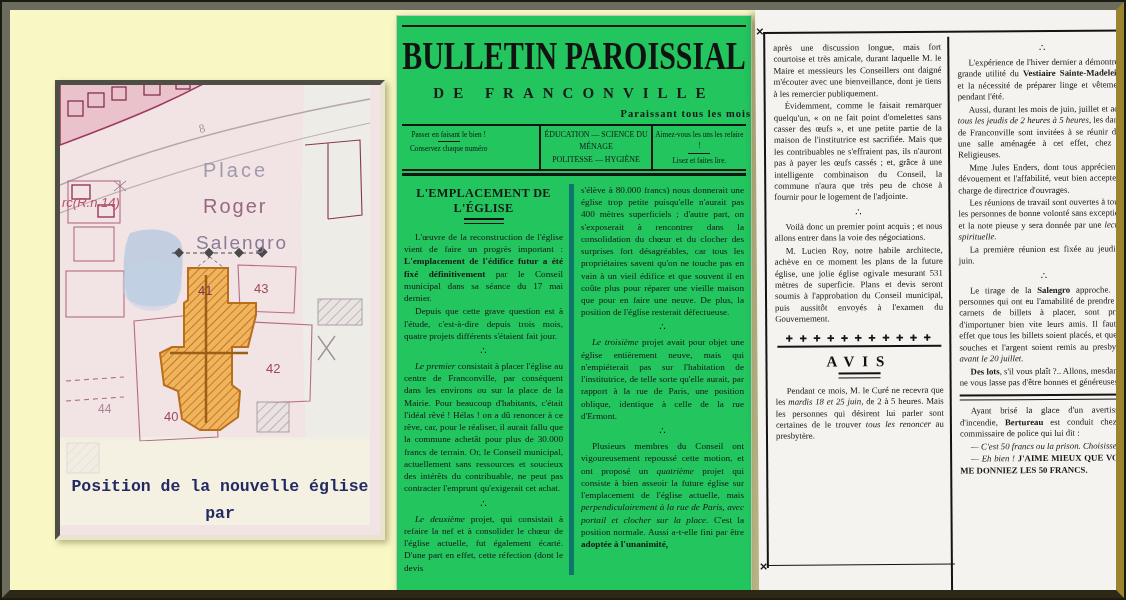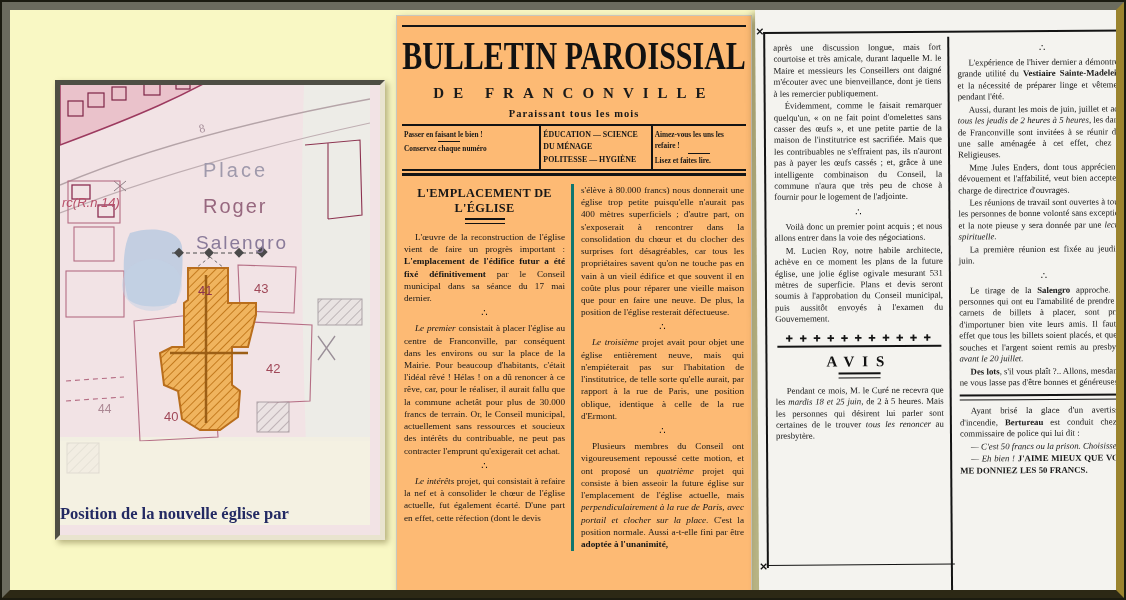--- a/index.html
+++ b/index.html
@@ -8,47 +8,47 @@
   
   .frame-outline{position:absolute;inset:0;border:2px solid #1b1b10;z-index:60;pointer-events:none;}
   .frame-bevel{position:absolute;inset:2px;border:8px solid;z-index:59;pointer-events:none;
                border-color:#6b6b5e #9b842f #2c2815 #6b6b5e;}
 
   
   .map-panel{position:absolute;left:55px;top:80px;width:320px;height:450px;
              border:5px solid;border-color:#4e4e44 #e9e4cf #e9e4cf #4e4e44;
              box-shadow:3px 3px 6px rgba(80,70,20,.4);background:#f2e3e5;}
   .map-panel svg{display:block;}
-  .map-caption{position:absolute;left:0;right:0;bottom:8px;
-               font-family:Liberation Serif, serif;font-weight:bold;color:#232a63;
+  .map-caption{position:absolute;left:0;right:0;bottom:8px;text-align:center;
+               font-family:Liberation Mono, monospace;font-weight:bold;color:#232a63;
                font-size:16.5px;line-height:1.6;}
 
   
-  .page-mid{position:absolute;left:396px;top:15px;width:354px;height:578px;background:#fdba74;
+  .page-mid{position:absolute;left:396px;top:15px;width:354px;height:578px;background:#22c55e;
             border:1px solid #c9c7bd;box-shadow:4px 4px 8px rgba(70,60,20,.45);}
   .page-right{position:absolute;left:755px;top:8px;width:374px;height:588px;background:#f4f3ef;
               box-shadow:-3px 4px 7px rgba(70,60,20,.35);transform:rotate(-0.4deg);
               transform-origin:0 0;}
 
   .mid-toprule{height:2px;background:#161616;margin:9px 5px 6px;}
   .masthead-title-wrap{height:46px;overflow:visible;text-align:center;}
   .masthead-title{display:inline-block;font-weight:bold;font-size:30px;line-height:34px;
                   transform:scaleY(1.35);transform-origin:top center;letter-spacing:0px;color:#121212;}
   .masthead-sub{text-align:center;font-weight:bold;font-size:15px;letter-spacing:9px;margin-top:6px;color:#1a1a1a;}
-  .masthead-tag{text-align:center;font-weight:bold;font-size:10.5px;letter-spacing:1px;margin:6px 0 5px;}
+  .masthead-tag{text-align:right;font-weight:bold;font-size:10.5px;letter-spacing:1px;margin:6px 0 5px;}
   .motto{display:flex;border-top:2px solid #141414;border-bottom:2px solid #141414;margin:0 5px;align-items:stretch;}
-  .motto-cell{flex:1;padding:3px 2px 3px;font-weight:bold;font-size:7.3px;line-height:1.55;}
+  .motto-cell{flex:1;padding:3px 2px 3px;text-align:center;font-weight:normal;font-size:7.3px;line-height:1.55;}
   .motto-cell + .motto-cell{border-left:2px solid #141414;}
   .motto-mid{flex:1.18;font-size:7.9px;margin-left:44px;}
   .mini-rule{width:22px;height:1px;background:#141414;margin:1px auto;}
   .mid-heavyrule{height:3px;background:#141414;margin:2px 5px 0;}
 
   .cols{display:flex;padding:8px 7px 0;}
   .col{width:50%;box-sizing:border-box;}
-  .col-1{padding-right:6px;border-right:3px solid #0f766e;}
+  .col-1{padding-right:6px;border-right:5px solid #0f766e;}
   .col-2{padding-left:7px;}
   .article-title{text-align:center;font-weight:bold;font-size:12.3px;letter-spacing:.3px;margin:2px 0 1px;}
   .title-rule{width:40px;height:3px;border-top:2px solid #111;border-bottom:1px solid #111;margin:2px auto 7px;}
 
   p.np{font-size:9.2px;line-height:1.33;text-align:justify;text-indent:11px;margin:0 0 1px;}
   .page-right p.np{font-size:8.8px;line-height:1.3;}
   .sep{text-align:center;font-size:10px;line-height:1;margin:4px 0;color:#111;}
   .run-b{font-weight:bold;}
   .run-i{font-style:italic;}
 
@@ -186,24 +186,25 @@
         <div>Lisez et faites lire.</div>
       </div>
     </div>
     <div class="mid-heavyrule"></div>
 
     <div class="cols">
       <div class="col col-1">
         <div class="article-title">L'EMPLACEMENT DE L'ÉGLISE</div>
         <div class="title-rule"></div>
         <p class="np"><span>L'œuvre de la reconstruction de l'église vient de faire un progrès important : </span><span class="run-b">L'emplacement de l'édifice futur a été fixé définitivement</span><span> par le Conseil municipal dans sa séance du 17 mai dernier.</span></p>
+        <p class="np">Depuis que cette grave question est à l'étude, c'est-à-dire depuis trois mois, quatre projets différents s'étaient fait jour.</p>
         <div class="sep">∴</div>
         <p class="np"><span class="run-i">Le premier</span><span> consistait à placer l'église au centre de Franconville, par conséquent dans les environs ou sur la place de la Mairie. Pour beaucoup d'habitants, c'était l'idéal rêvé ! Hélas ! on a dû renoncer à ce rêve, car, pour le réaliser, il aurait fallu que la commune achetât pour plus de 30.000 francs de terrain. Or, le Conseil municipal, actuellement sans ressources et soucieux des intérêts du contribuable, ne peut pas contracter l'emprunt qu'exigerait cet achat.</span></p>
         <div class="sep">∴</div>
-        <p class="np"><span class="run-i">Le intérêts</span><span> projet, qui consistait à refaire la nef et à consolider le chœur de l'église actuelle, fut également écarté. D'une part en effet, cette réfection (dont le devis</span></p>
+        <p class="np"><span class="run-i">Le deuxième</span><span> projet, qui consistait à refaire la nef et à consolider le chœur de l'église actuelle, fut également écarté. D'une part en effet, cette réfection (dont le devis</span></p>
       </div>
       <div class="col col-2">
         <p class="np" style="text-indent:0;">s'élève à 80.000 francs) nous donnerait une église trop petite puisqu'elle n'aurait pas 400 mètres superficiels ; d'autre part, on s'exposerait à rencontrer dans la consolidation du chœur et du clocher des surprises fort désagréables, car tous les propriétaires savent qu'on ne touche pas en vain à un vieil édifice et que souvent il en coûte plus pour réparer une vieille maison que pour en faire une neuve. De plus, la position de l'église resterait défectueuse.</p>
         <div class="sep">∴</div>
         <p class="np"><span class="run-i">Le troisième</span><span> projet avait pour objet une église entièrement neuve, mais qui n'empiéterait pas sur l'habitation de l'institutrice, de telle sorte qu'elle aurait, par rapport à la rue de Paris, une position oblique, identique à celle de la rue d'Ermont.</span></p>
         <div class="sep">∴</div>
         <p class="np"><span>Plusieurs membres du Conseil ont vigoureusement repoussé cette motion, et ont proposé un </span><span class="run-i">quatrième</span><span> projet qui consiste à bien asseoir la future église sur l'emplacement de l'église actuelle, mais </span><span class="run-i">perpendiculairement à la rue de Paris, avec portail et clocher sur la place.</span><span> C'est la position normale. Aussi a-t-elle fini par être </span><span class="run-b">adoptée à l'unanimité,</span></p>
       </div>
     </div>
   </div>

